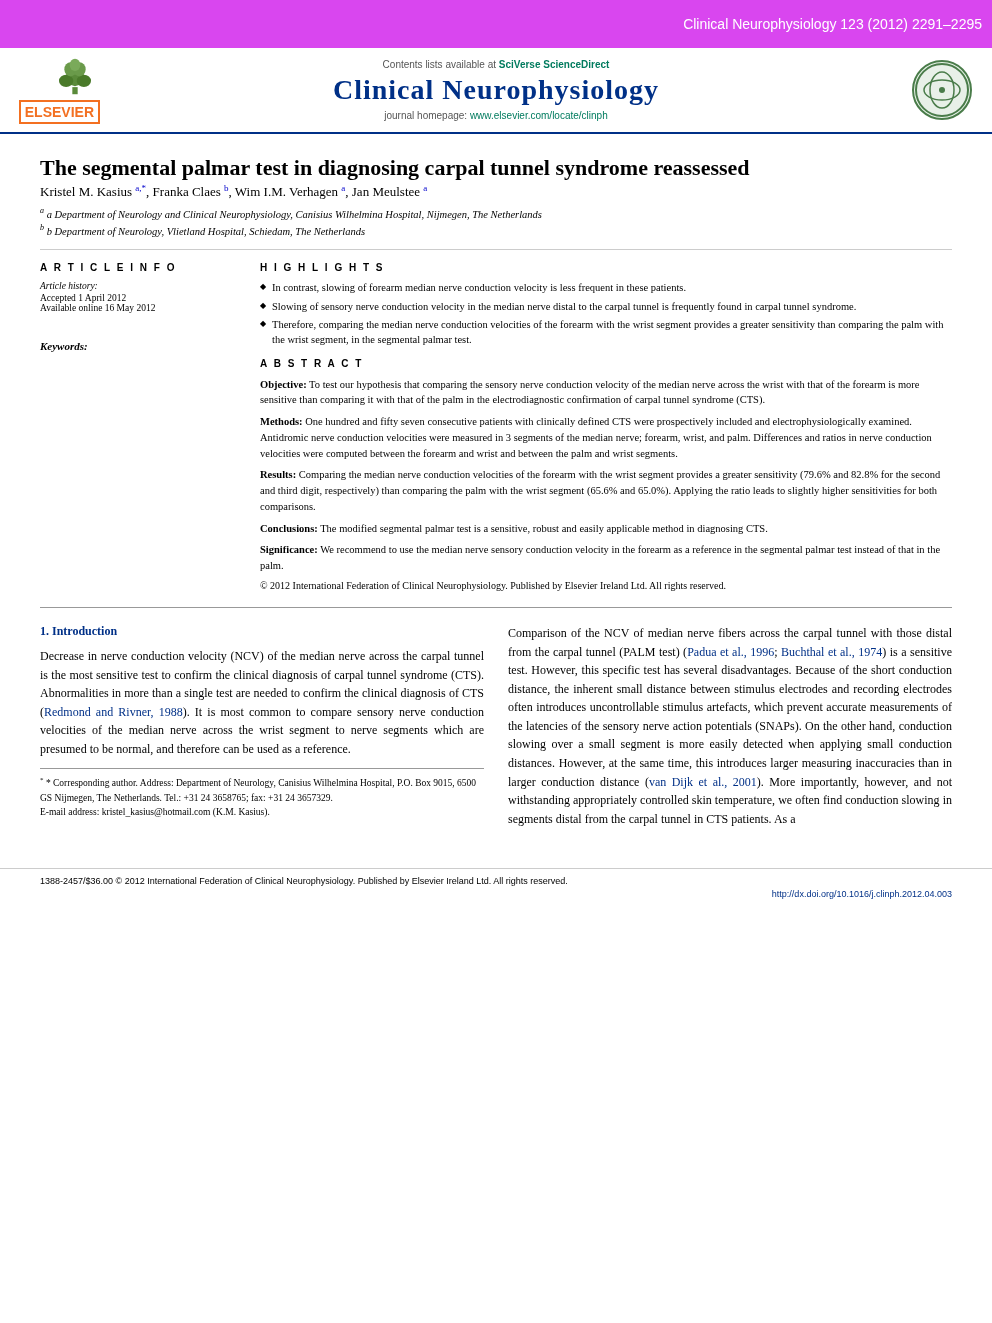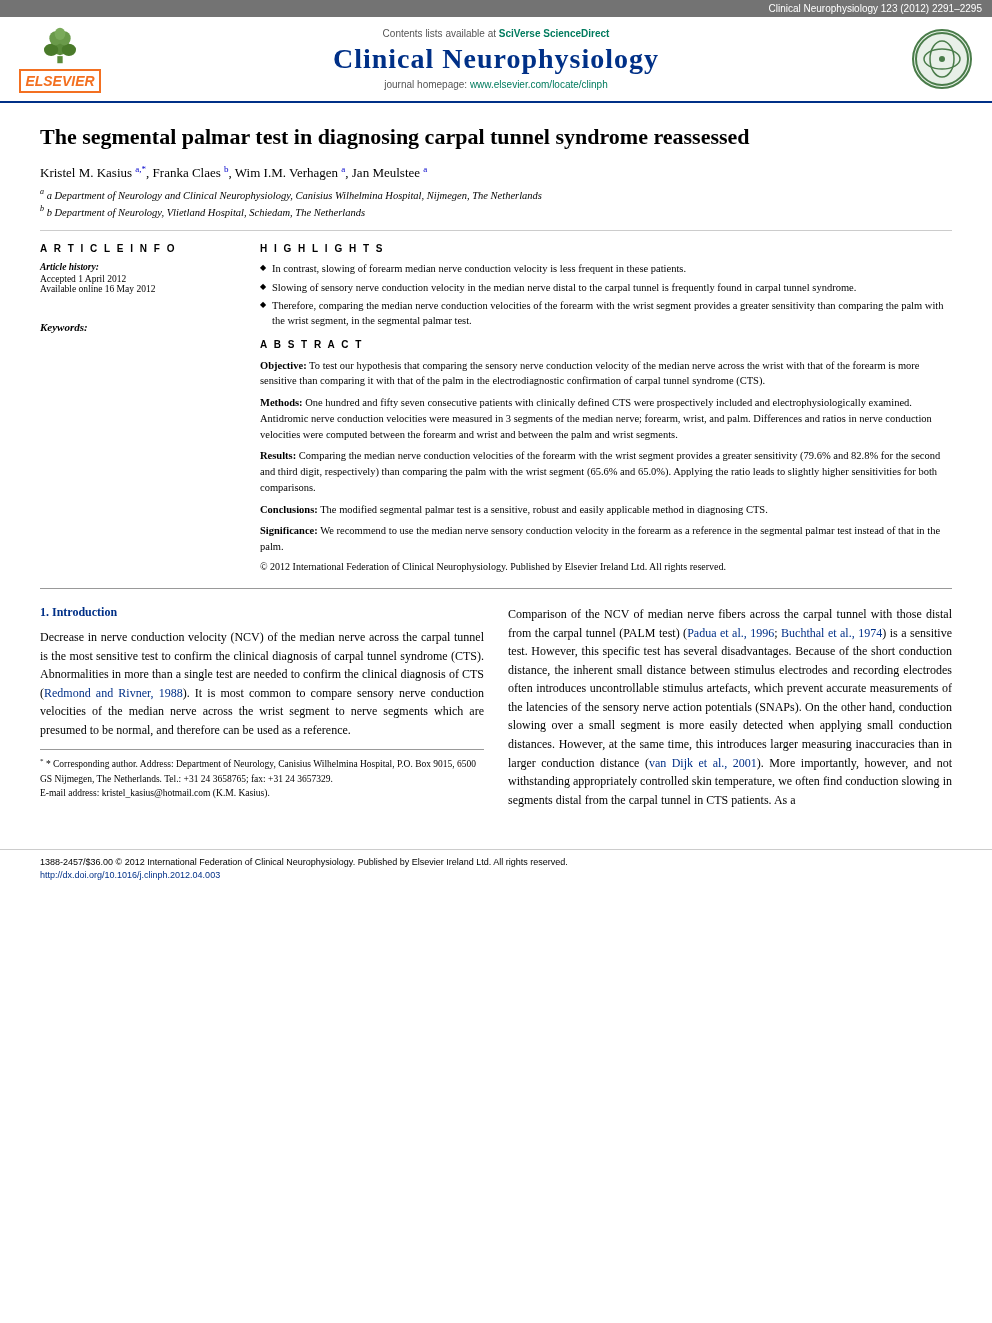--- a/index.html
+++ b/index.html
@@ -5,25 +5,25 @@
     * { margin: 0; padding: 0; box-sizing: border-box; }
     body {
       font-family: 'Times New Roman', Times, serif;
       font-size: 12px;
       background: #fff;
       color: #000;
       width: 992px;
       min-height: 1323px;
     }
     .top-bar {
-      background: #737373;
+      background: #d946ef;
       color: #fff;
       text-align: right;
-      font-size: 10px;
-      padding: 3px 10px;
+      font-size: 14px;
+      padding: 16px 10px;
       font-family: Arial, sans-serif;
     }
     .journal-header {
       border-bottom: 2px solid #003087;
       padding: 8px 20px;
       display: flex;
       align-items: center;
       justify-content: space-between;
     }
     .journal-header-center {
@@ -49,22 +49,21 @@
       color: #555;
       margin-top: 4px;
     }
     .journal-homepage span {
       color: #007b5e;
     }
     .elsevier-logo {
       width: 80px;
       display: flex;
       flex-direction: column;
-      align-items: center;
-      font-style: italic;
+      align-items: flex-end;
     }
     .elsevier-text {
       color: #f37021;
       font-size: 14px;
       font-weight: bold;
       font-family: Arial, sans-serif;
       border: 2px solid #f37021;
       padding: 2px 4px;
       margin-top: 4px;
     }
@@ -91,21 +90,20 @@
       color: #4a7c4a;
       text-align: center;
     }
     .main-content {
       padding: 20px 40px;
     }
     .article-title {
       font-size: 22px;
       font-weight: bold;
       color: #000;
-      margin-bottom: 12px;
       line-height: 1.3;
     }
     .authors {
       font-size: 13px;
       color: #000;
       margin-bottom: 6px;
     }
     .authors sup {
       font-size: 9px;
       color: #0000cc;
@@ -141,21 +139,21 @@
       font-weight: bold;
       letter-spacing: 2px;
       text-transform: uppercase;
       color: #000;
       margin-bottom: 8px;
       font-family: Arial, sans-serif;
     }
     .article-info-label {
       font-size: 9.5px;
       font-style: italic;
-      font-weight: bold;
+      font-weight: normal;
       color: #000;
       margin-bottom: 2px;
     }
     .article-info-dates {
       font-size: 9.5px;
       color: #000;
       margin-bottom: 27px;
     }
     .keywords-label {
       font-size: 11px;
@@ -239,20 +237,21 @@
     .footer-text {
       font-size: 9px;
       color: #000;
       line-height: 1.5;
       font-family: Arial, sans-serif;
     }
     .footer-link {
       color: #003087;
       font-size: 9px;
       font-family: Arial, sans-serif;
+      text-align: right;
     }
     .footnote-section {
       border-top: 1px solid #999;
       margin-top: 10px;
       padding-top: 6px;
     }
     .footnote-text {
       font-size: 9.5px;
       color: #000;
       line-height: 1.5;

